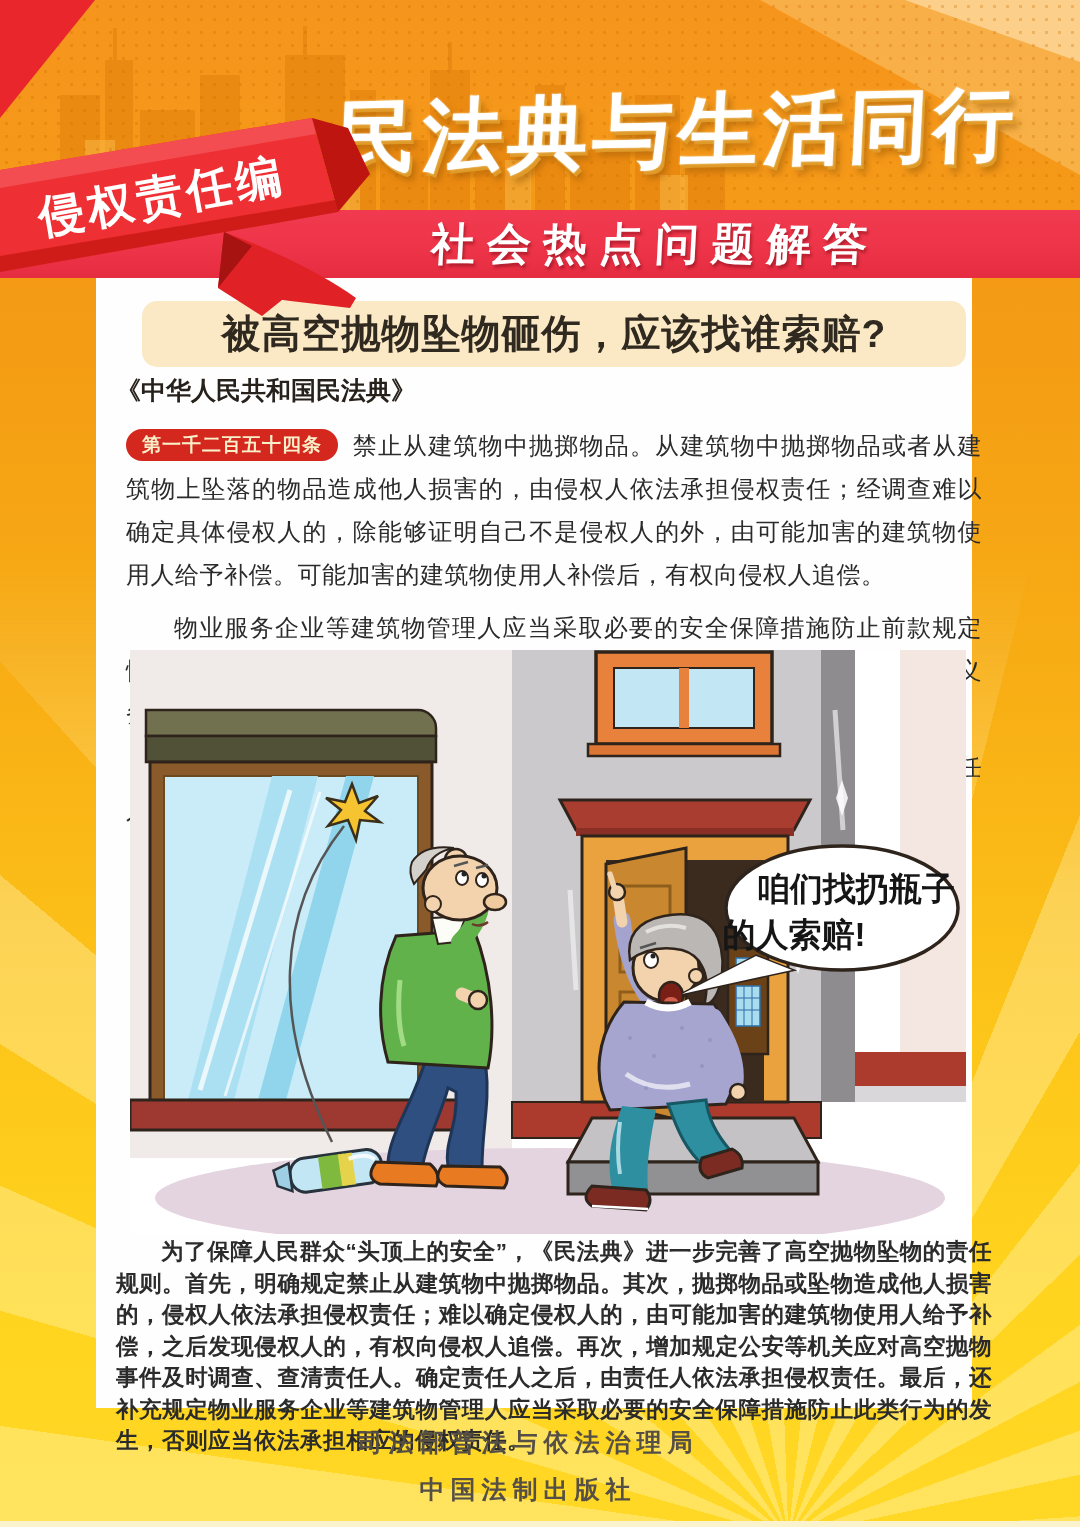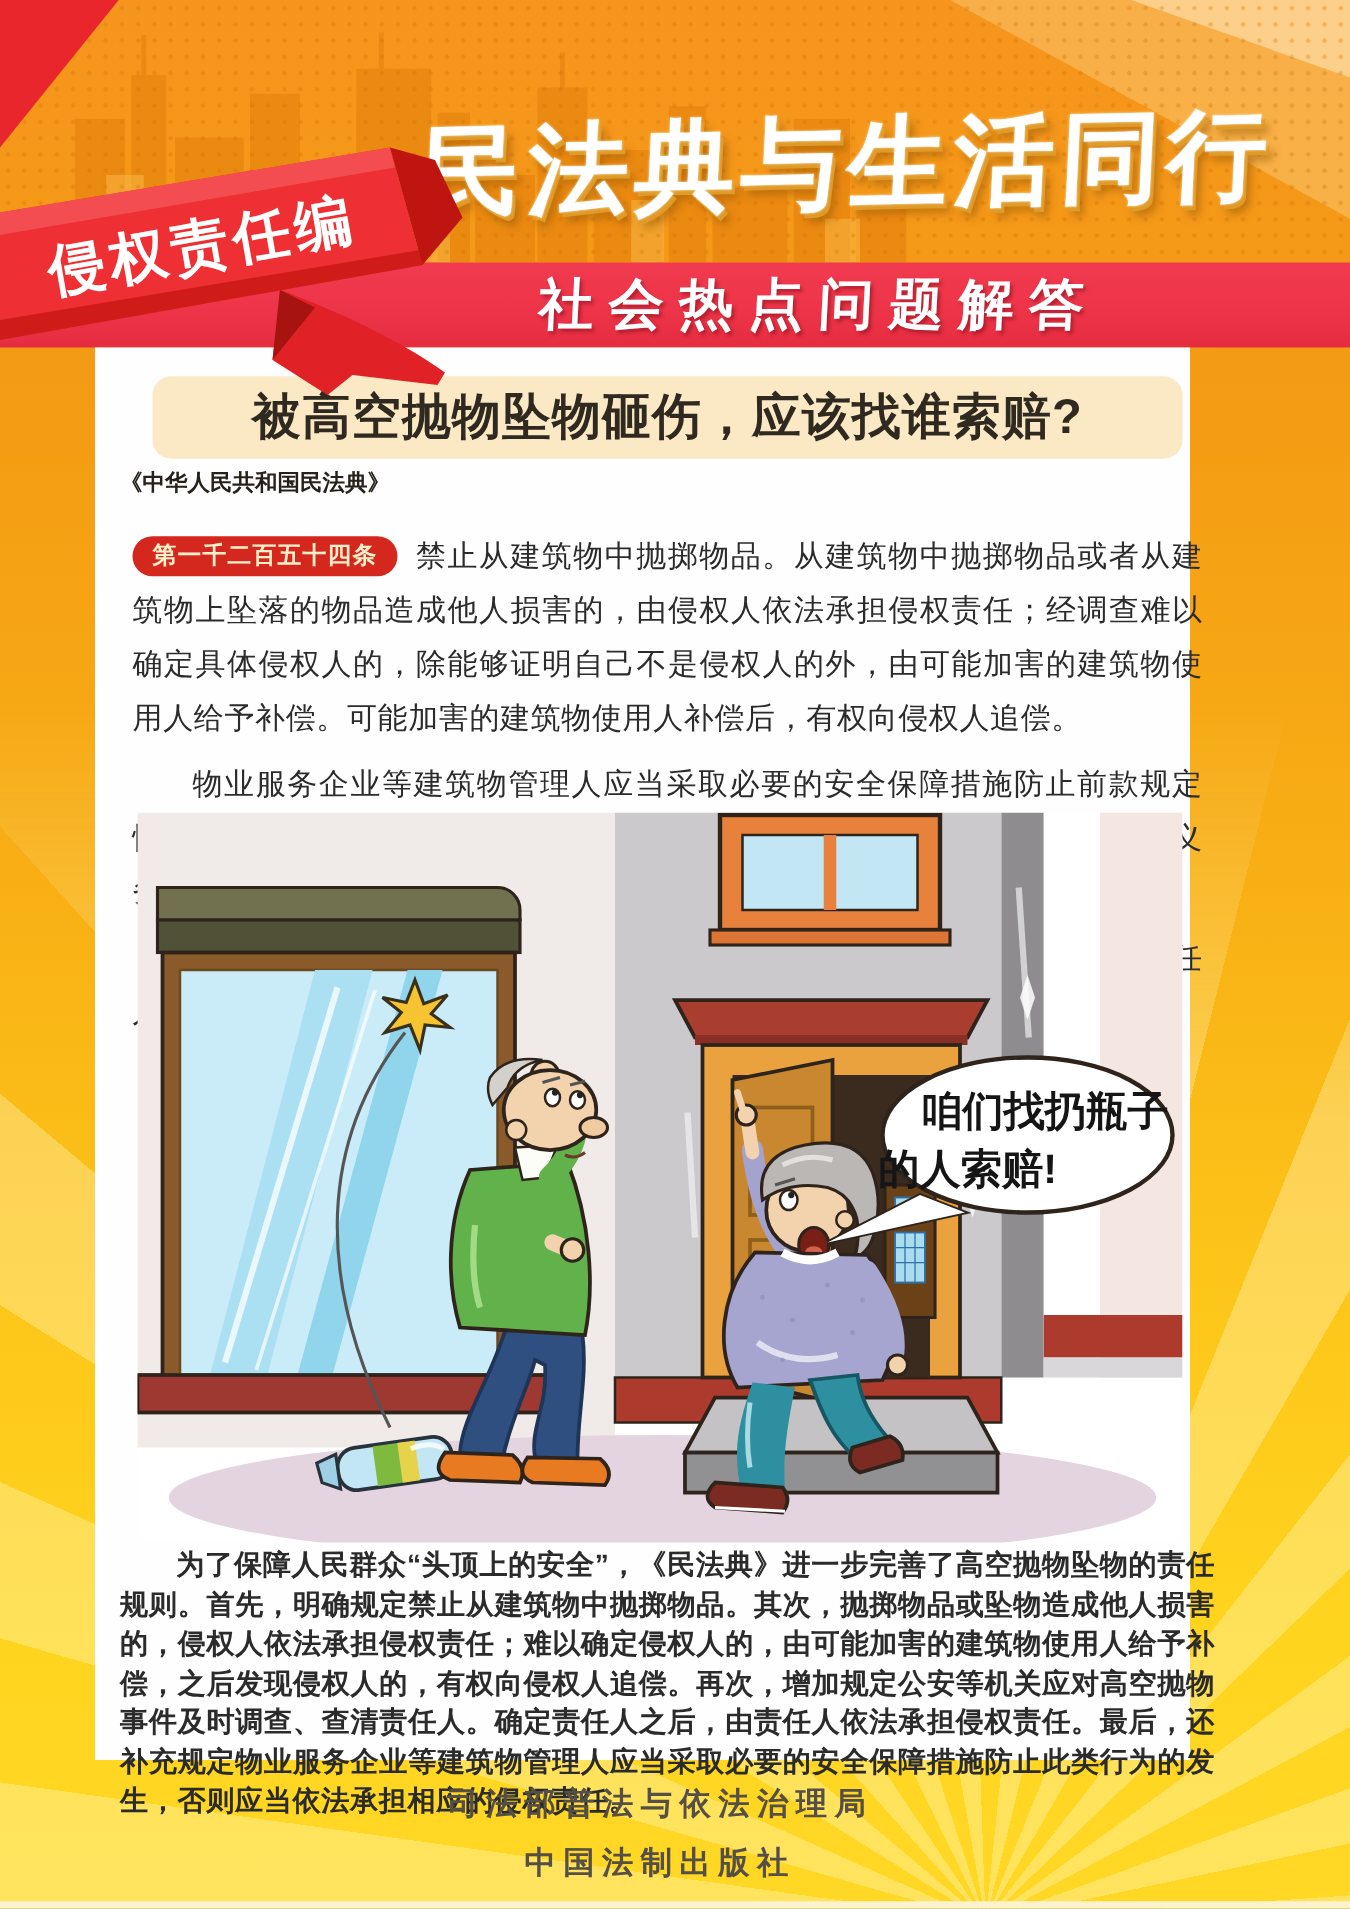--- a/index.html
+++ b/index.html
@@ -39,33 +39,33 @@
   .subtitle-band span{
     display:inline-block;margin-left:230px;
     font-size:44px;font-weight:bold;color:#fff;letter-spacing:12px;
     text-shadow:2px 3px 3px rgba(130,15,25,0.55);
     transform:skewX(-3deg);white-space:nowrap;
   }
   
   .ribbon{position:absolute;left:0;top:0;z-index:6;}
   
   .card{
-    position:absolute;left:76px;top:278px;width:876px;height:1130px;
+    position:absolute;left:96px;top:278px;width:876px;height:1130px;
     background:#FEFEFE;z-index:3;
   }
   .question-box{
     position:absolute;left:46px;top:23px;width:824px;height:66px;
     background:#FBE9C6;border-radius:15px;text-align:center;
   }
   .question-box span{
     display:inline-block;line-height:66px;font-size:39px;font-weight:bold;
     color:#30291F;letter-spacing:1px;white-space:nowrap;
   }
   .law-name{
-    position:absolute;left:20px;top:96px;font-size:18px;font-weight:bold;color:#26211B;
+    position:absolute;left:20px;top:96px;font-size:25px;font-weight:bold;color:#26211B;
   }
   .law-body{position:absolute;left:20px;top:136px;width:876px;}
   .law-p{
     margin:10px;font-size:24px;color:#2B2B2B;line-height:43px;
     text-align:justify;letter-spacing:0.5px;
   }
   .law-p.indent{text-indent:2em;}
   .article-badge{
     display:inline-block;background:#D4271E;color:#F9EFC9;
     font-size:19px;font-weight:bold;line-height:32px;padding:0 16px;

